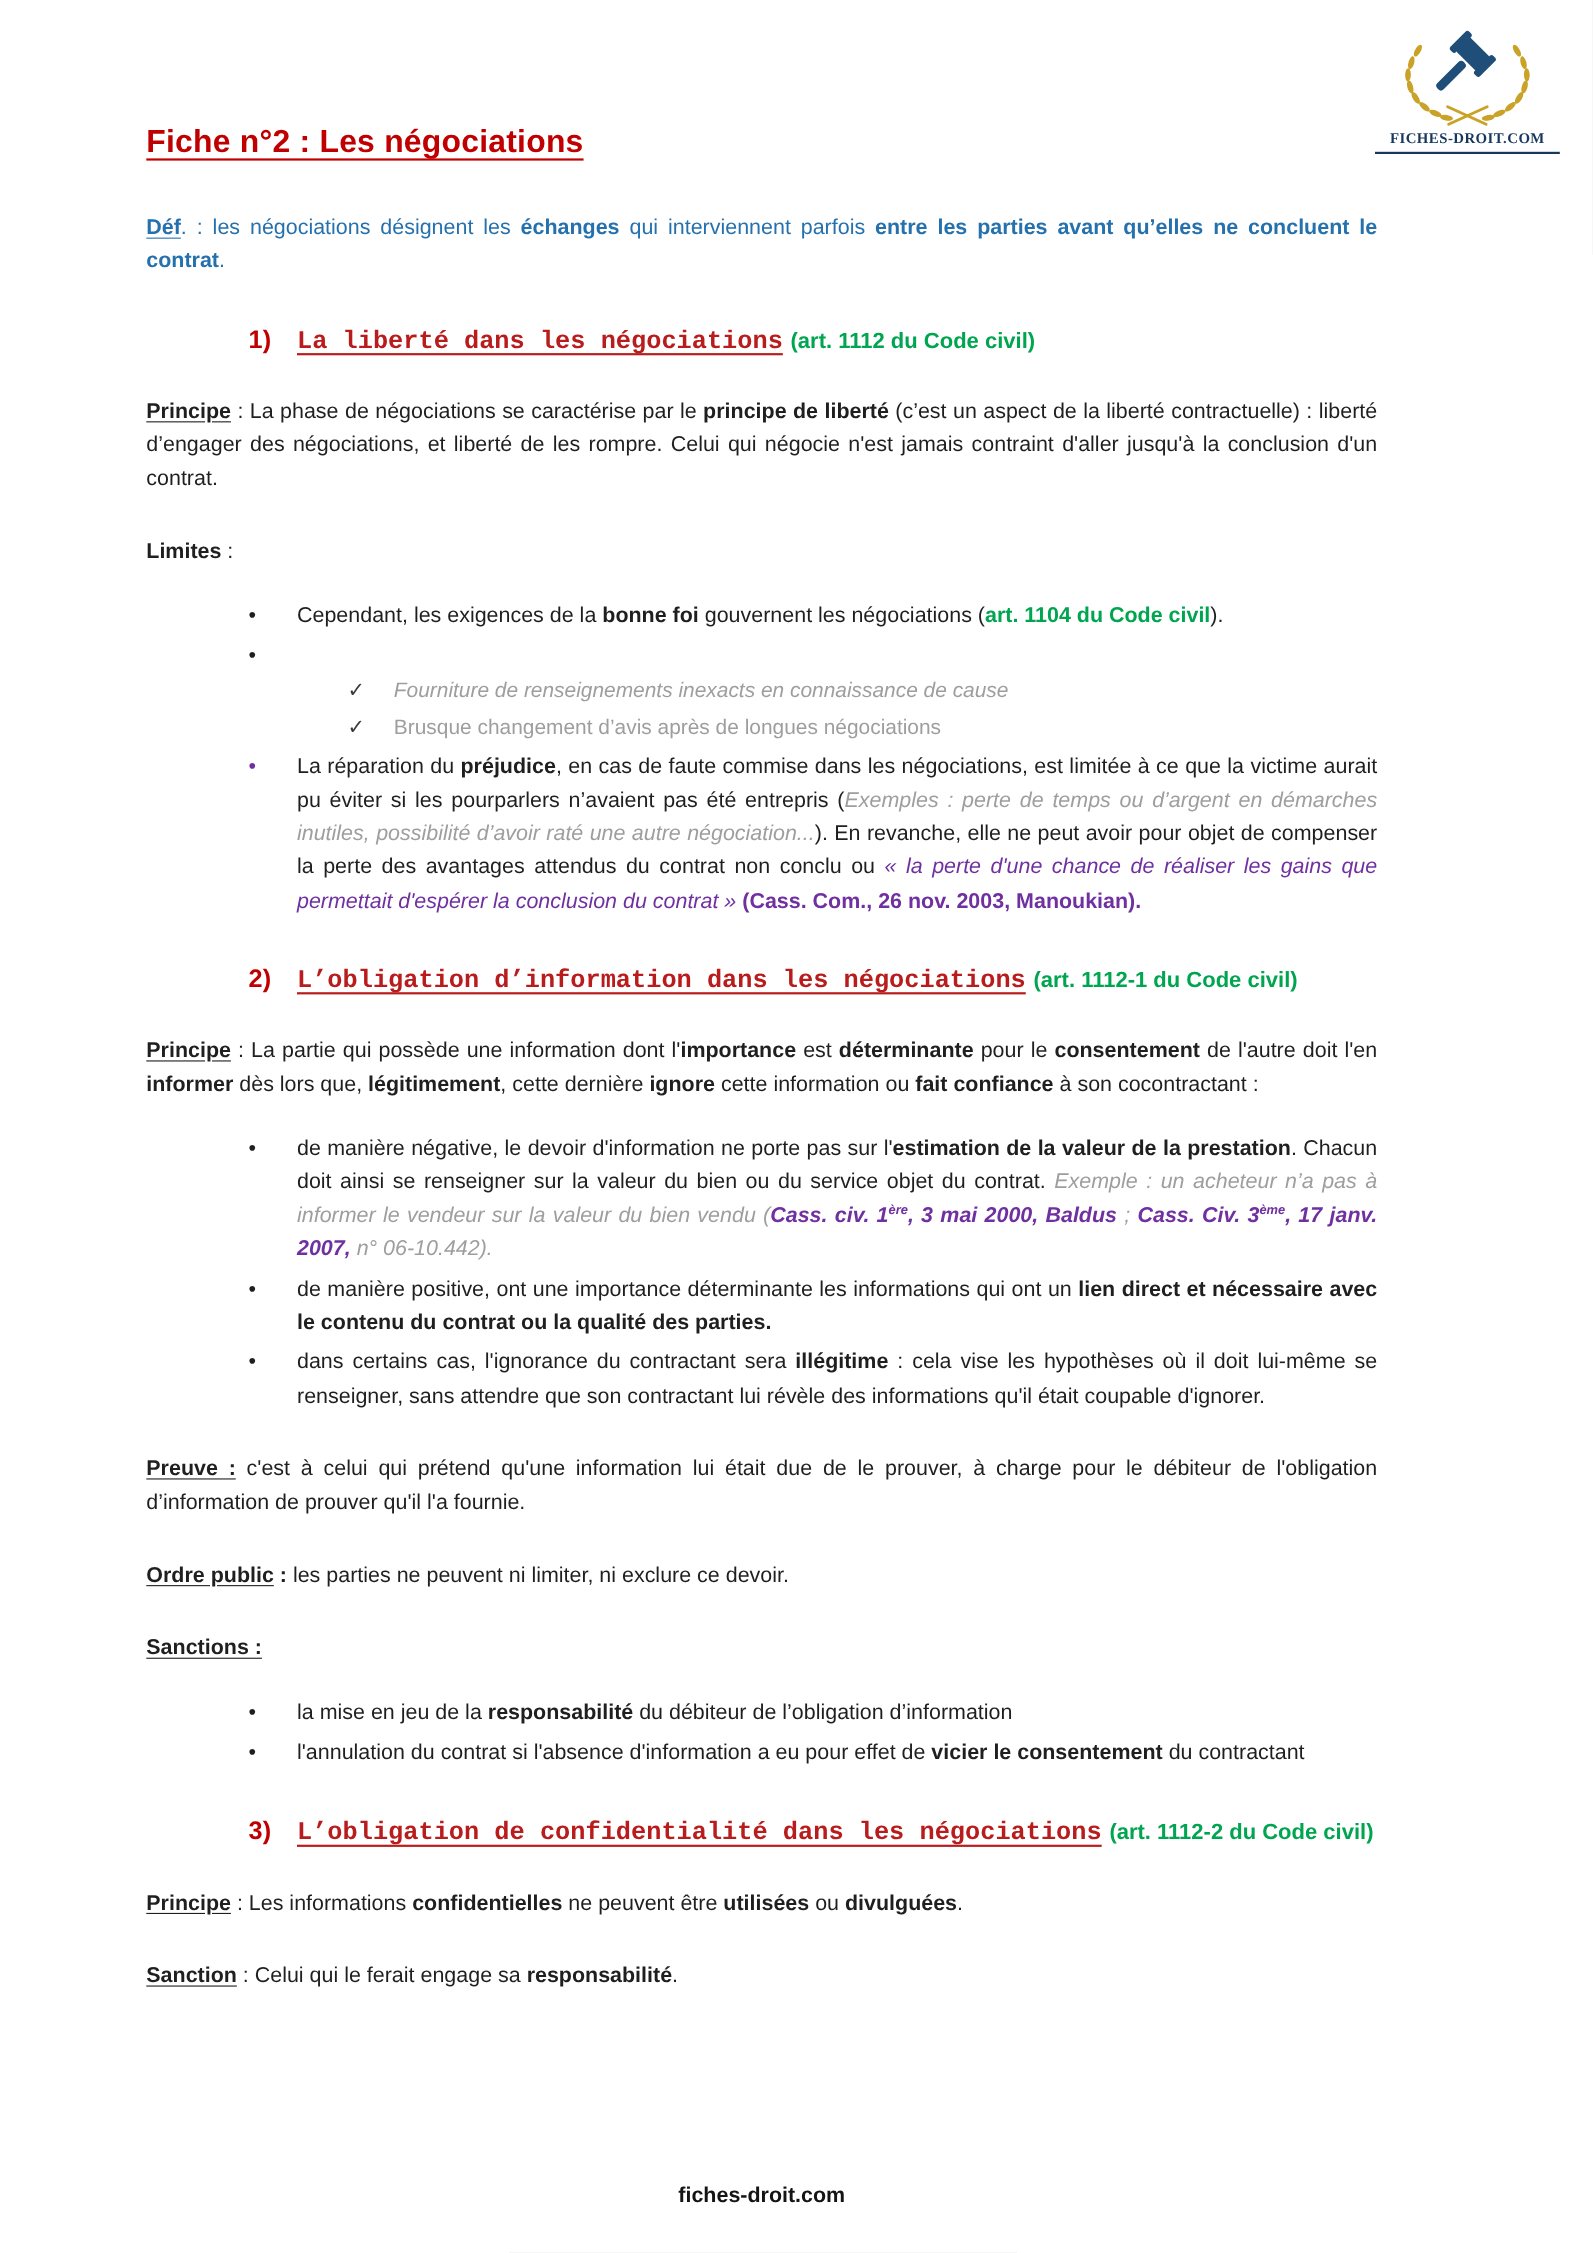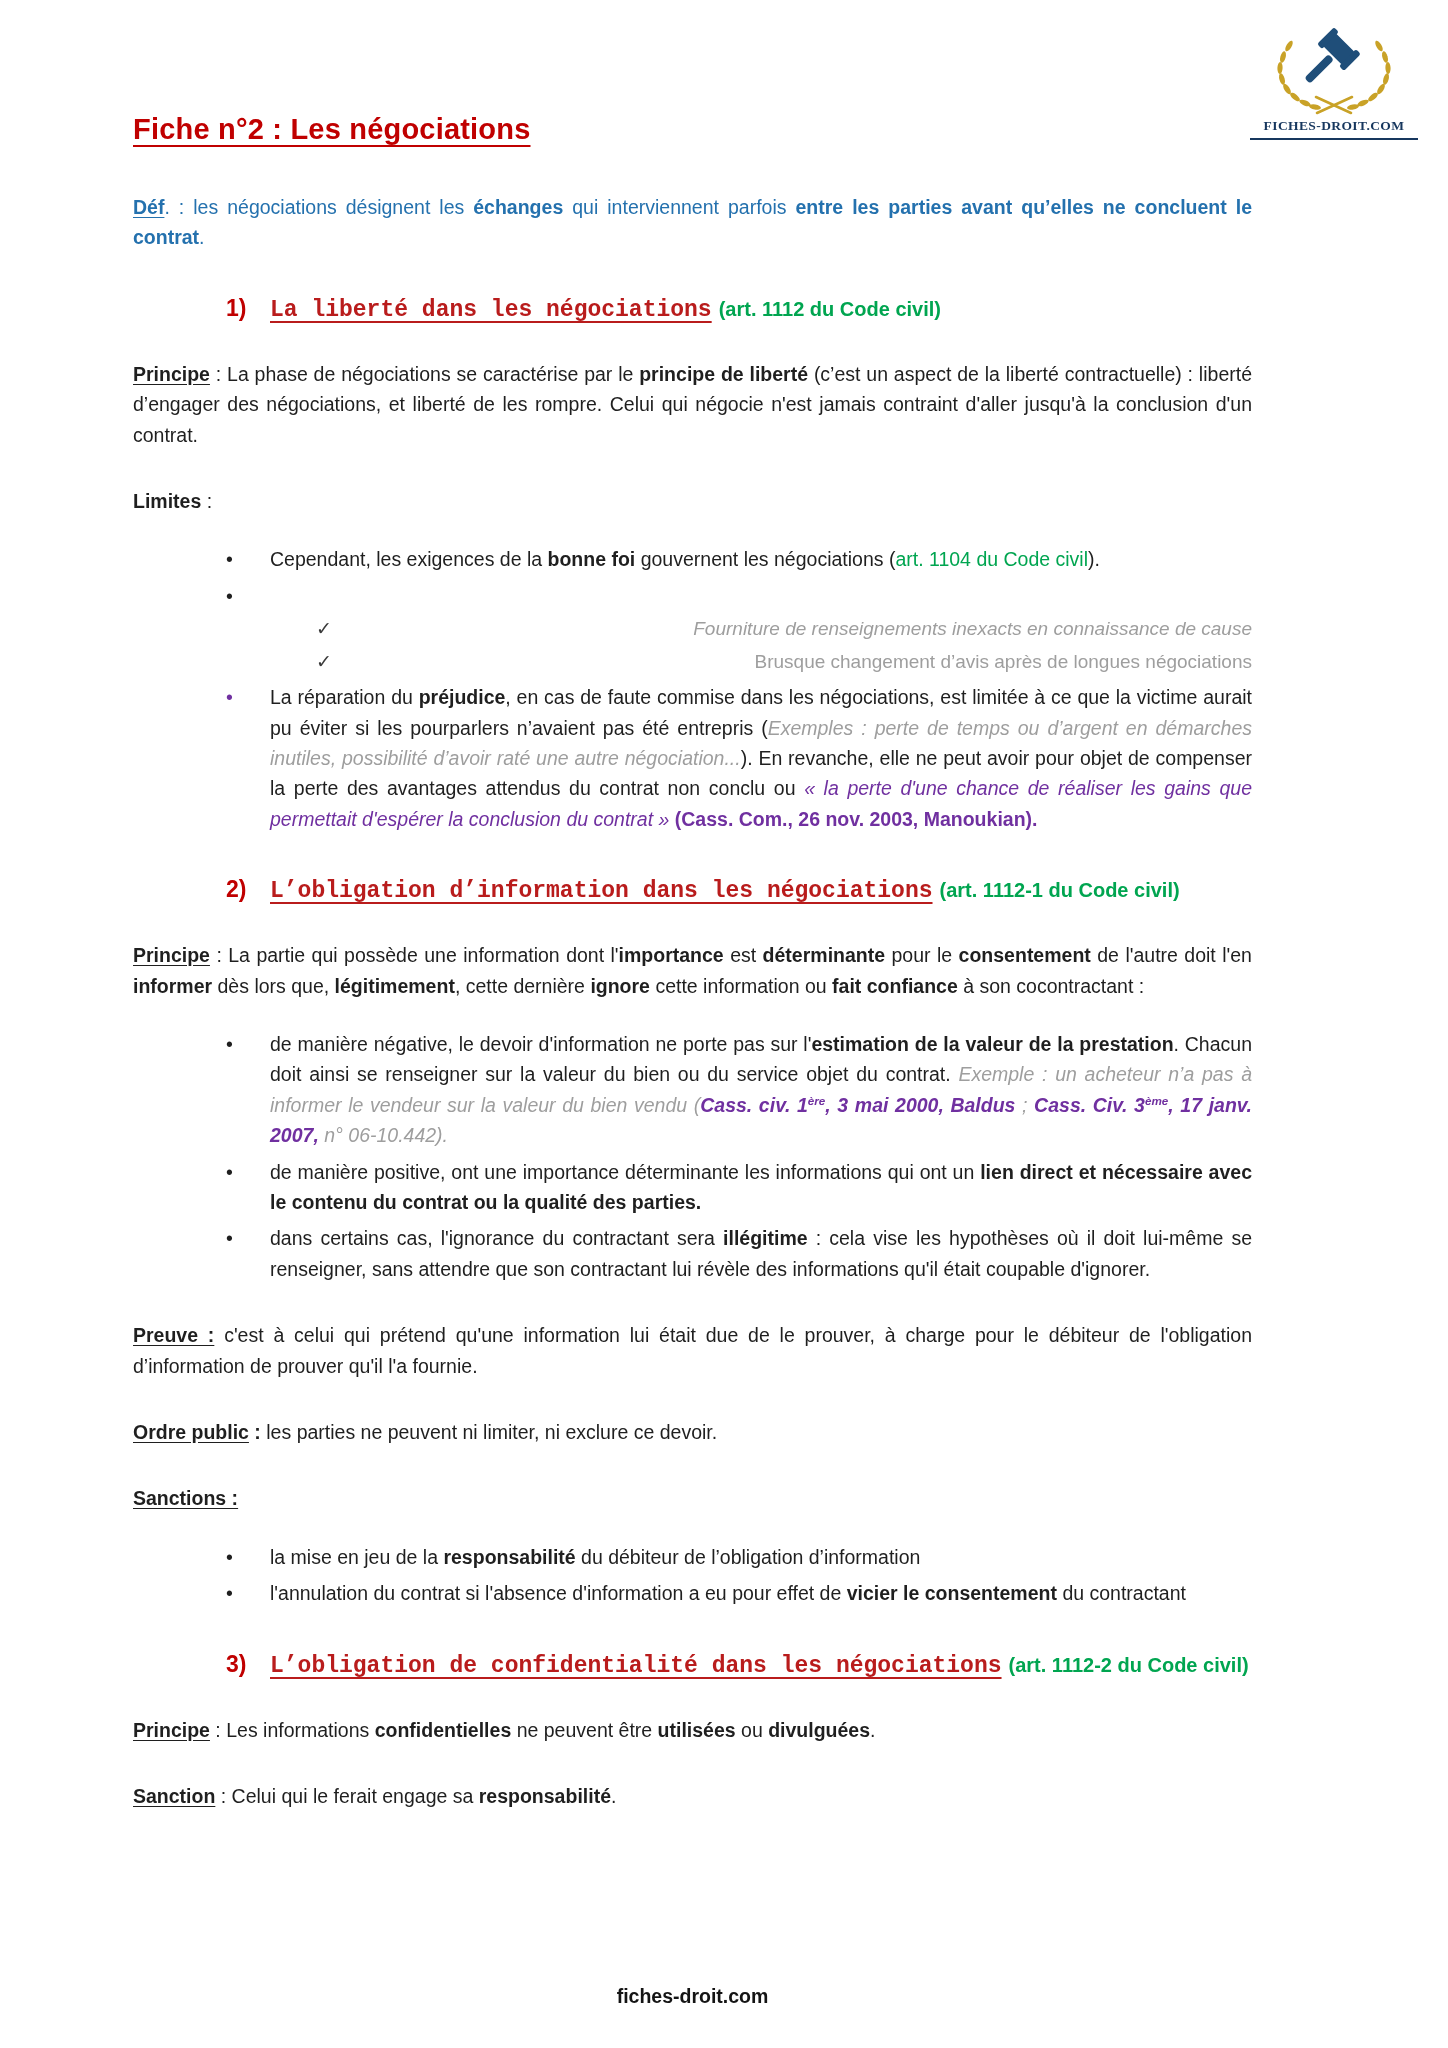--- a/index.html
+++ b/index.html
@@ -34,21 +34,21 @@
     text-decoration:underline; text-decoration-thickness:2px; text-underline-offset:5px;font-family:Liberation Mono, monospace;
   }
   .sec-ref { font-size:20px; font-weight:700; color:#00A550; margin-left:7px; }
   .blist { margin-top:28px; }
   .bullet { display:flex; padding-left:93px; margin-top:6px; font-size:19.5px; line-height:1.56; }
   .bmark { flex:none; width:44px; font-size:19.5px; color:#1f1f1f; }
   .bmark.purple { color:#7030A0; }
   .btext { flex:1; text-align:justify; }
   .check { display:flex; padding-left:183px; margin-top:3px; font-size:19px; line-height:1.55; }
   .cmark { flex:none; width:42px; color:#3a3a3a; font-weight:700; }
-  .ctext { flex:1;text-align:right; }
+  .ctext { flex:1; }
   sup { font-size:.6em; line-height:0; }
   .footer {
     position:absolute; bottom:40px; left:133px; width:1119px;
     text-align:center; font-size:19.5px; font-weight:700; color:#141414;
   }
 </style>
 </head>
 <body>
 
 <div class="page">
@@ -101,21 +101,21 @@
         <span class="sec-title">La liberté dans les négociations</span><span class="sec-ref">(art. 1112 du Code civil)</span>
       </span>
     </div>
 
     <p class="para"><span style="font-weight: 700; text-decoration: underline; text-underline-offset: 3px;">Principe</span><span> : La phase de négociations se caractérise par le </span><span style="font-weight: 700;">principe de liberté</span><span> (c’est un aspect de la liberté contractuelle) : liberté d’engager des négociations, et liberté de les rompre. Celui qui négocie n'est jamais contraint d'aller jusqu'à la conclusion d'un contrat.</span></p>
     <p class="para"><span style="font-weight: 700; text-underline-offset: 3px;">Limites</span><span> :</span></p>
 
     <div class="blist">
       <div class="bullet">
         <span class="bmark">•</span>
-        <span class="btext"><span>Cependant, les exigences de la </span><span style="font-weight: 700;">bonne foi</span><span> gouvernent les négociations (</span><span style="font-weight: 400; color: rgb(0, 165, 80); margin-top: 25px;">art. 1104 du Code civil</span><span>).</span></span>
+        <span class="btext"><span>Cependant, les exigences de la </span><span style="font-weight: 700;">bonne foi</span><span> gouvernent les négociations (</span><span style="font-weight: 700; color: rgb(0, 165, 80); margin-top: 25px;">art. 1104 du Code civil</span><span>).</span></span>
       </div>
       <div class="bullet">
         <span class="bmark">•</span>
       </div>
       <div class="check">
         <span class="cmark">✓</span>
         <span class="ctext"><span style="font-style: italic; color: rgb(158, 158, 158);">Fourniture de renseignements inexacts en connaissance de cause</span></span>
       </div>
       <div class="check">
         <span class="cmark">✓</span>

